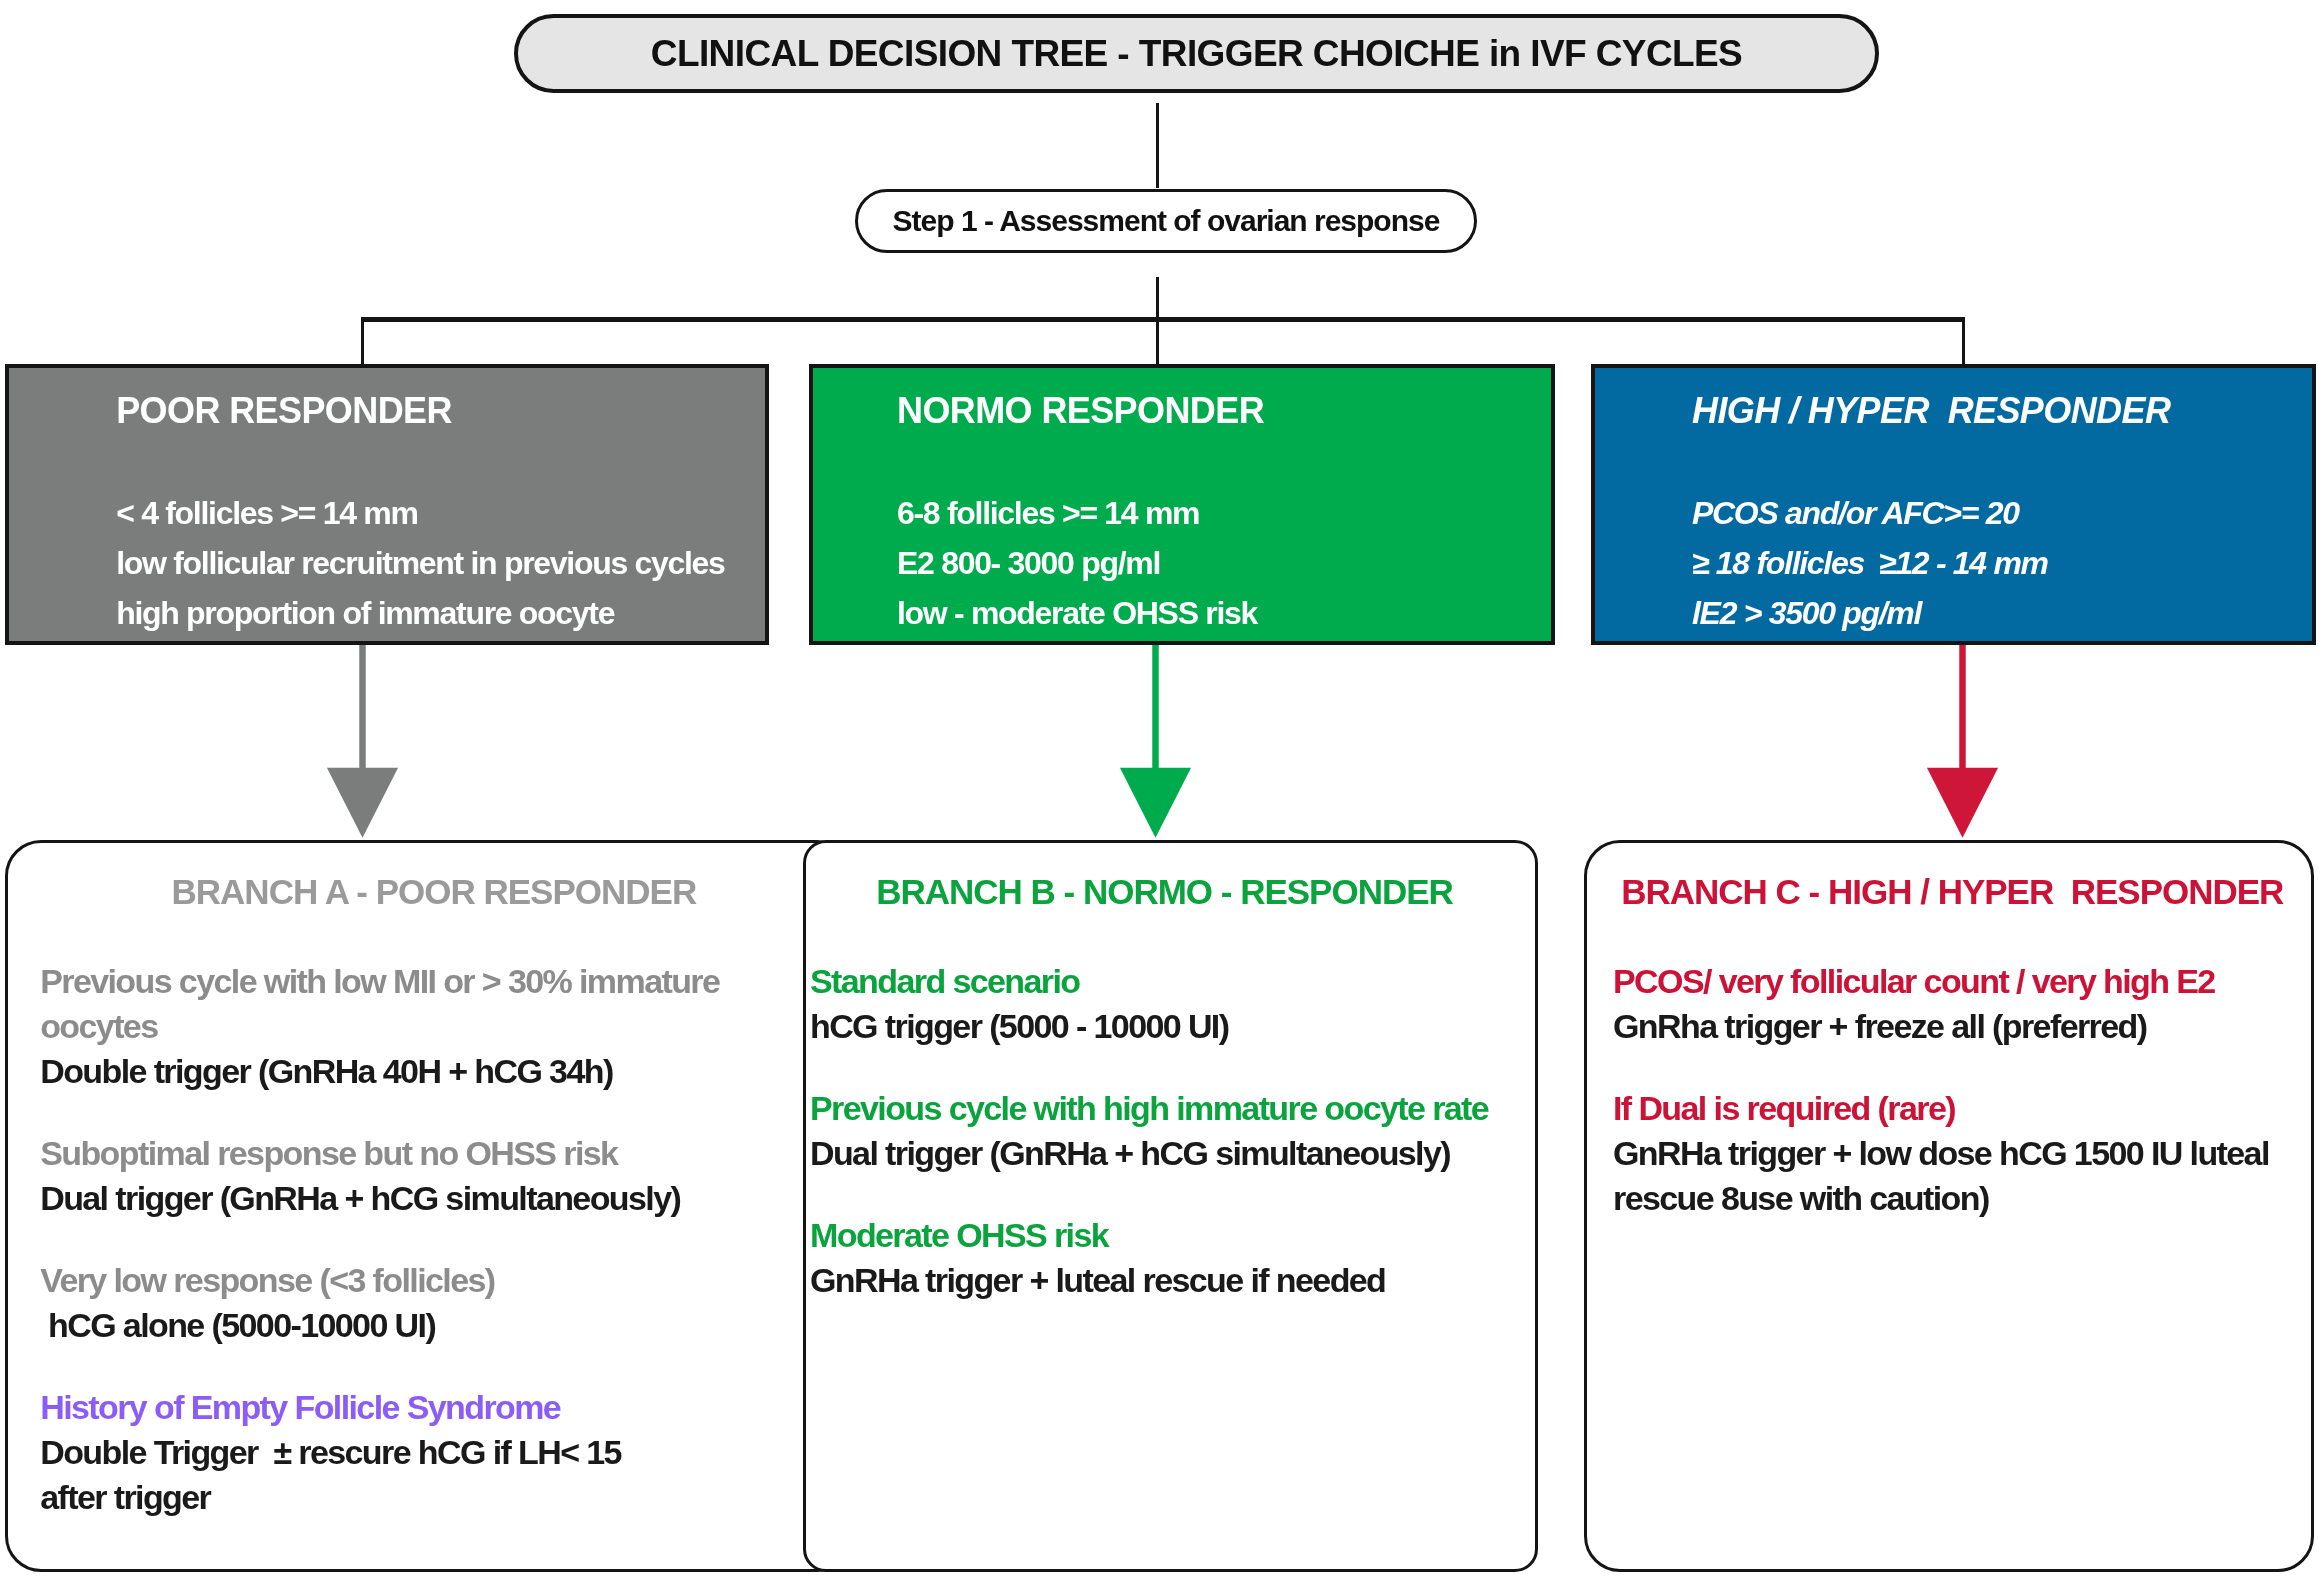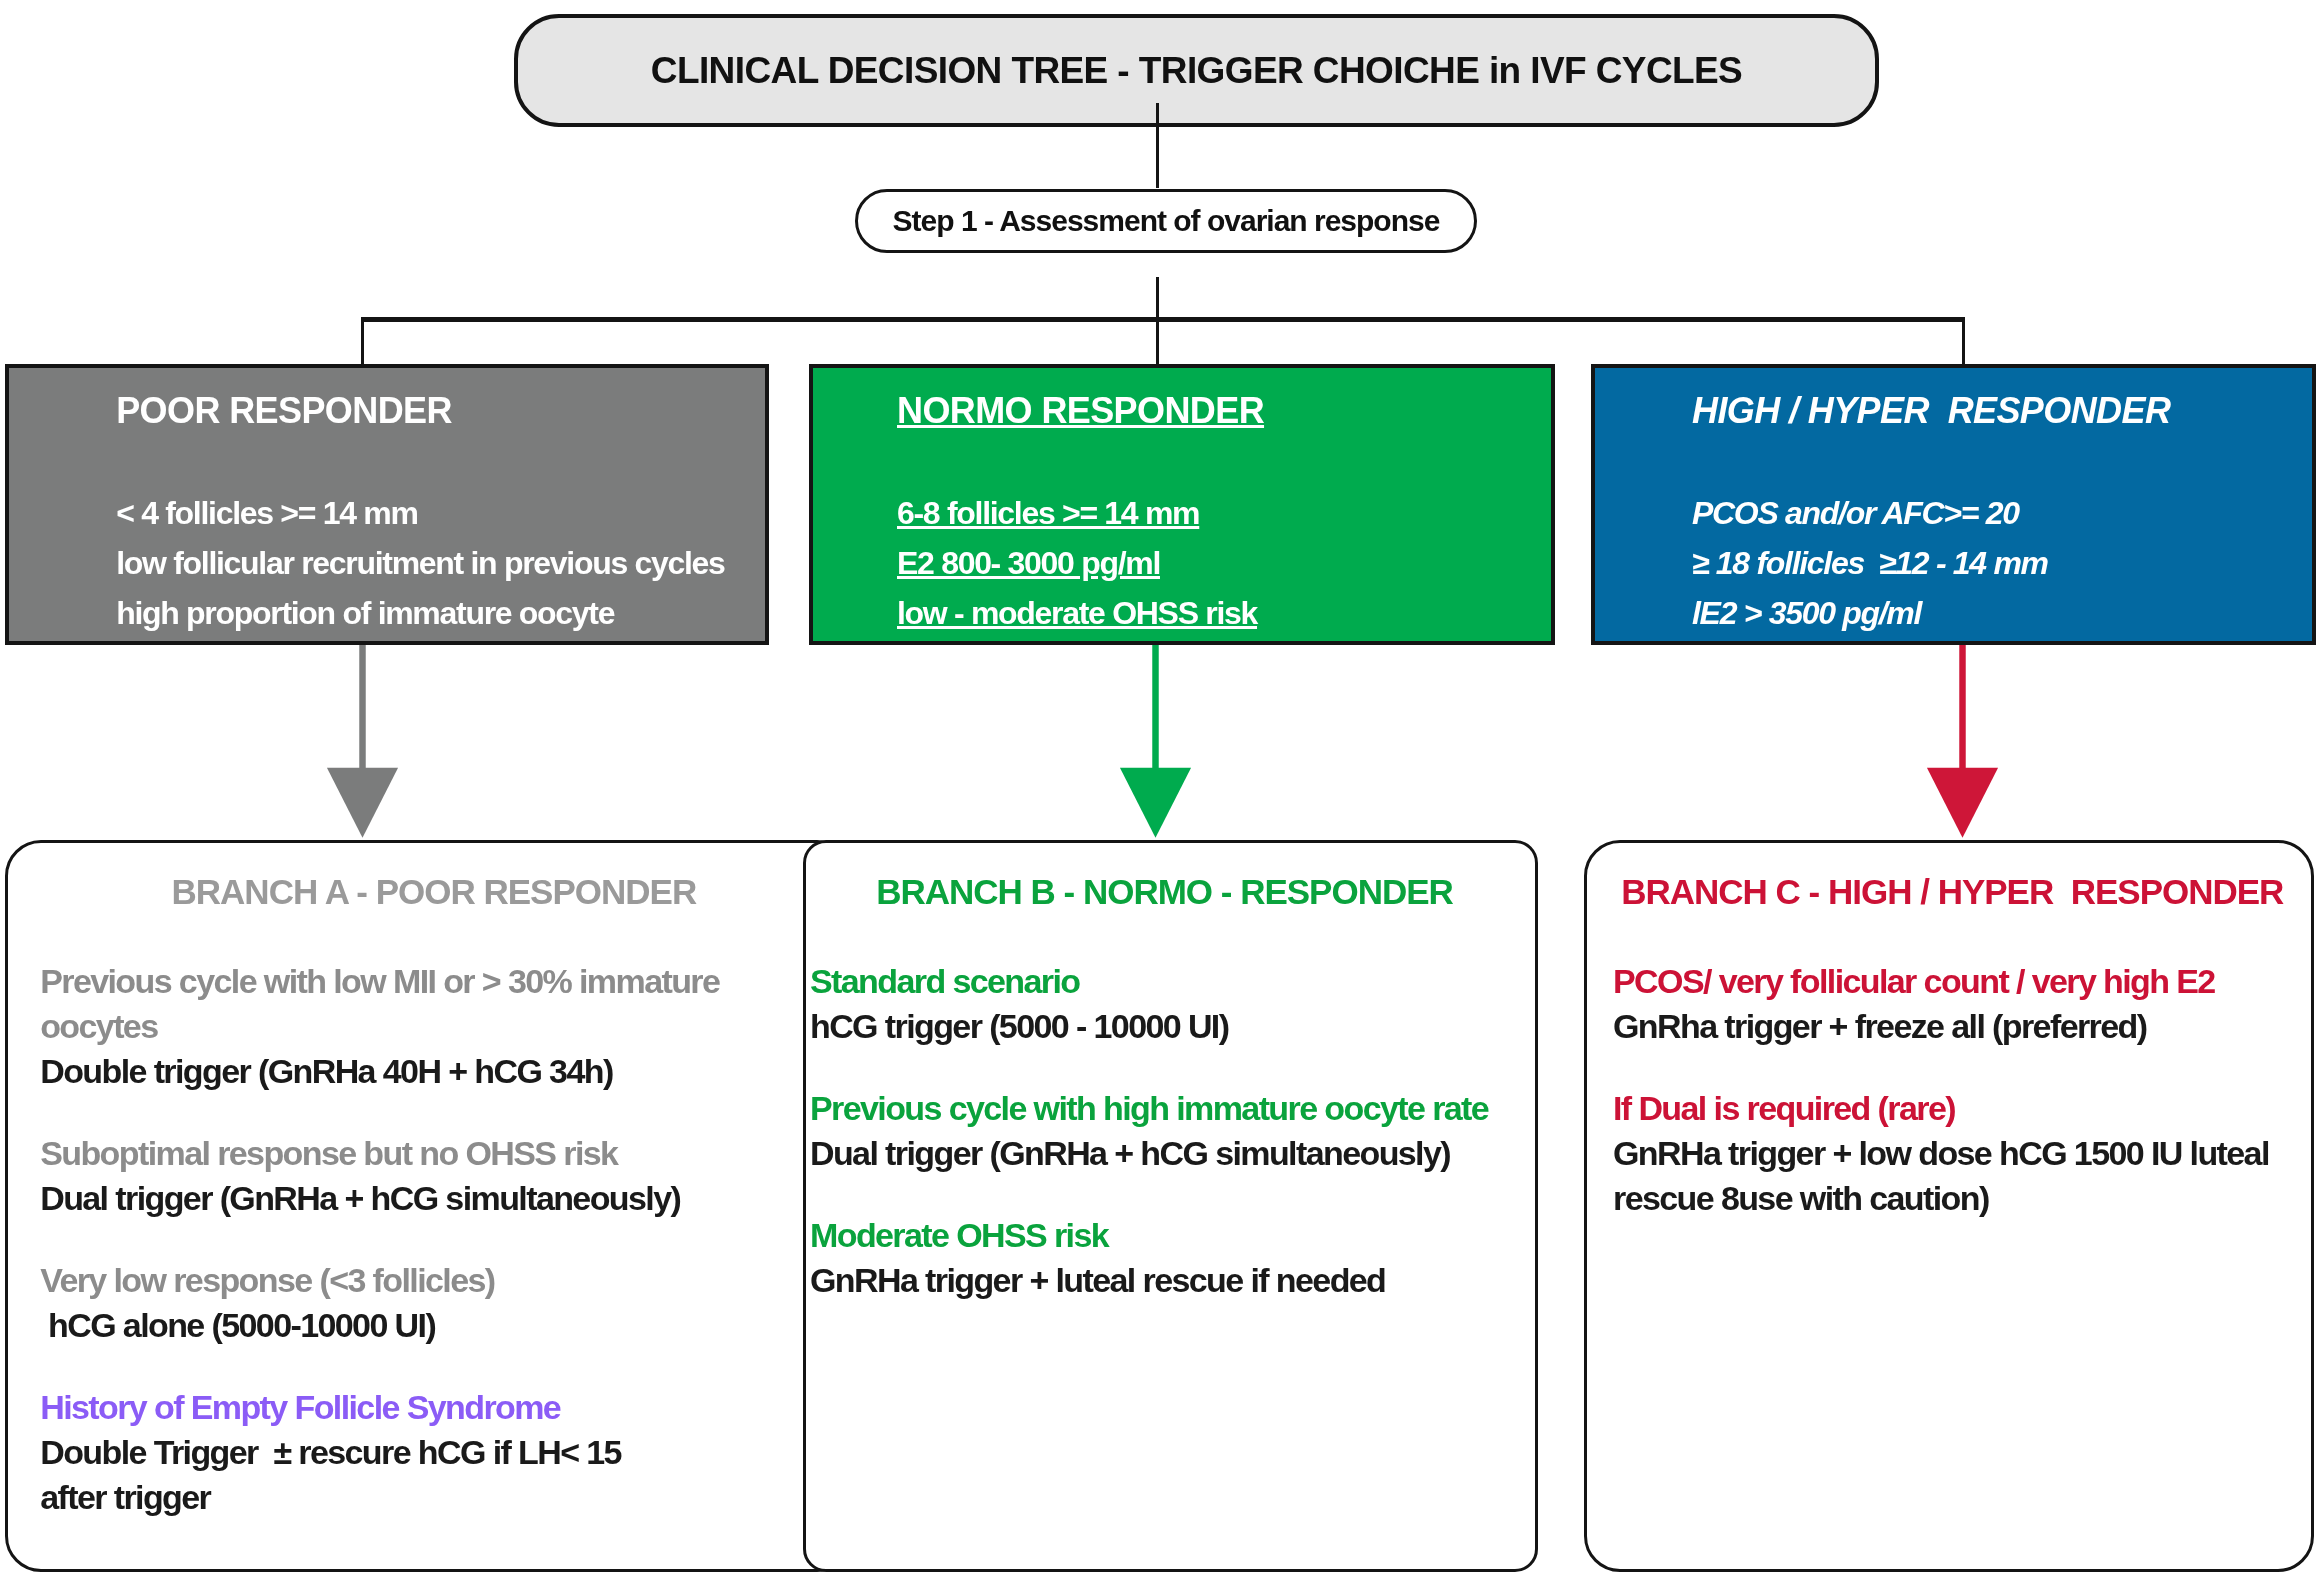--- a/index.html
+++ b/index.html
@@ -7,21 +7,21 @@
     position:relative;
     width:2319px;height:1580px;
     font-family:"Liberation Sans","DejaVu Sans",sans-serif;
     font-weight:700;
     overflow:hidden;
   }
   .abs{position:absolute;box-sizing:border-box;}
 
   
   .title-node{
-    left:514px;top:14.2px;width:1365px;height:113px;
+    left:514px;top:14.2px;width:1365px;height:79px;
     border:4.5px solid #141414;border-radius:45px;
     display:flex;align-items:center;justify-content:center;
     font-size:37px;letter-spacing:-0.6px;color:#111;white-space:pre;
   }
   .step1-node{
     left:855px;top:189px;width:622px;height:64px;
     background:#ffffff;border:3.9px solid #141414;border-radius:36px;
     display:flex;align-items:center;justify-content:center;
     font-size:30px;letter-spacing:-1px;color:#111;white-space:pre;
   }
@@ -103,21 +103,21 @@
 <div class="abs vline d2"></div>
 <div class="abs vline d3"></div>
 
 <section class="abs cbox poor" style="background: rgb(123, 124, 124);">
   <h2>POOR RESPONDER</h2>
   <p>&lt; 4 follicles &gt;= 14 mm</p>
   <p>low follicular recruitment in previous cycles</p>
   <p>high proportion of immature oocyte</p>
 </section>
 
-<section class="abs cbox normo" style="background: rgb(0, 171, 78); text-decoration: underline;">
+<section class="abs cbox normo" style="background: rgb(0, 171, 78);">
   <h2>NORMO RESPONDER</h2>
   <p>6-8 follicles &gt;= 14 mm</p>
   <p>E2 800- 3000 pg/ml</p>
   <p>low - moderate OHSS risk</p>
 </section>
 
 <section class="abs cbox high" style="background: #0369a1; font-style: italic;">
   <h2>HIGH / HYPER  RESPONDER</h2>
   <p>PCOS and/or AFC&gt;= 20</p>
   <p>≥ 18 follicles  ≥12 - 14 mm</p>

